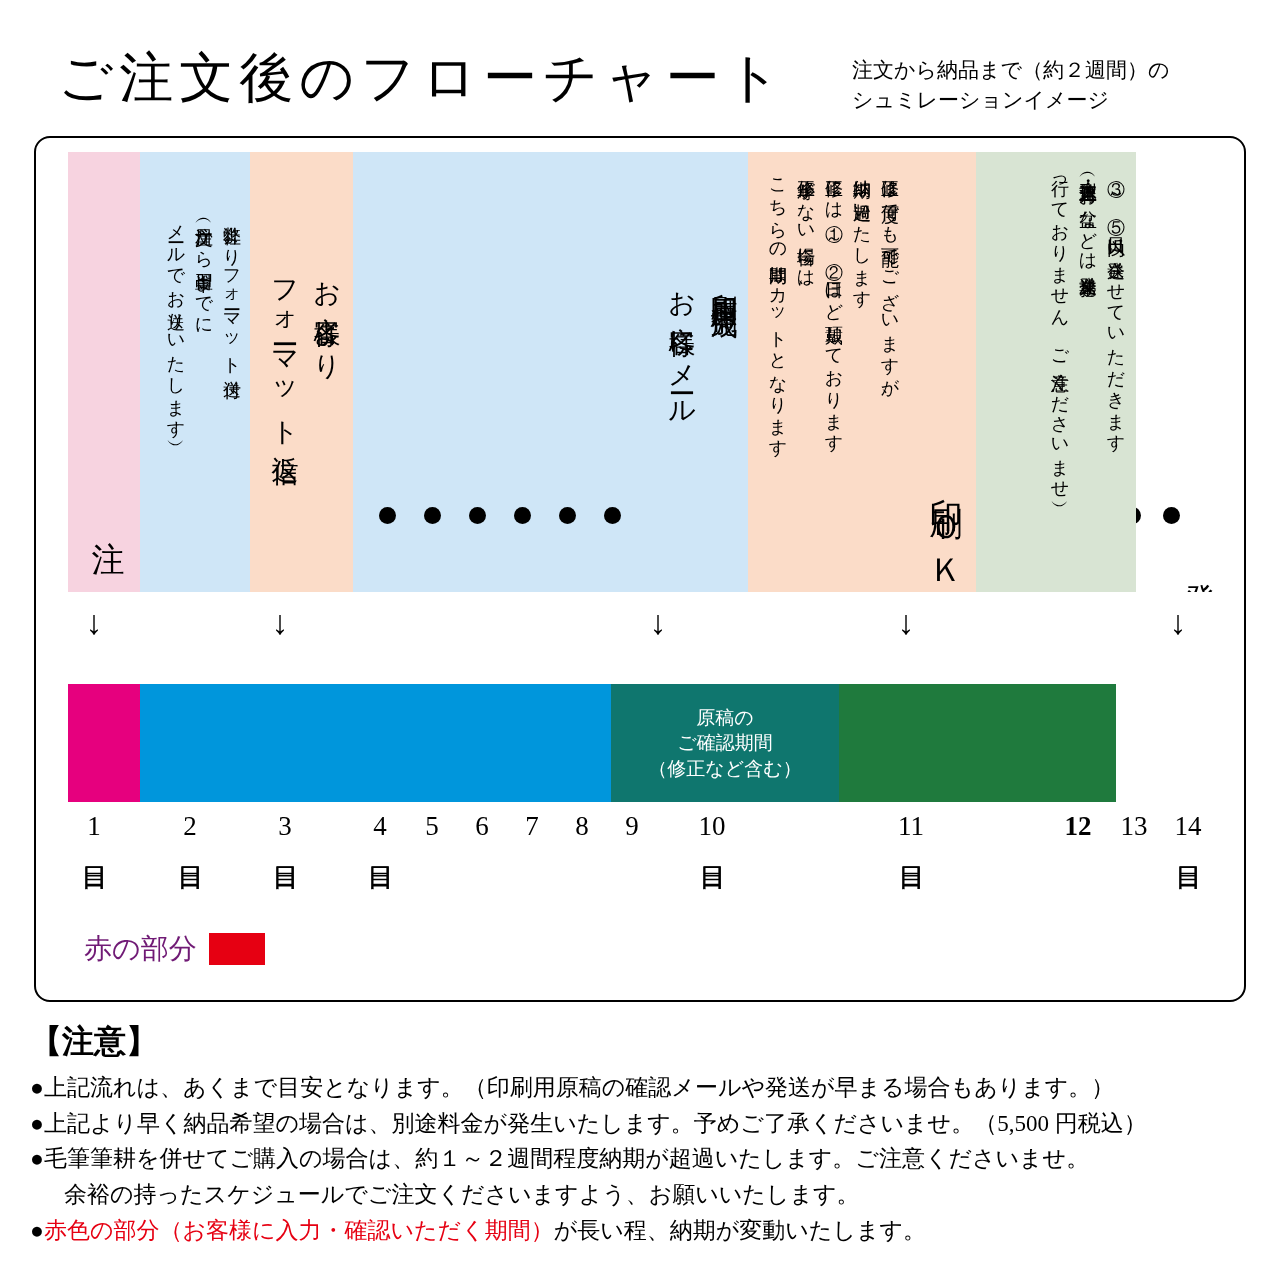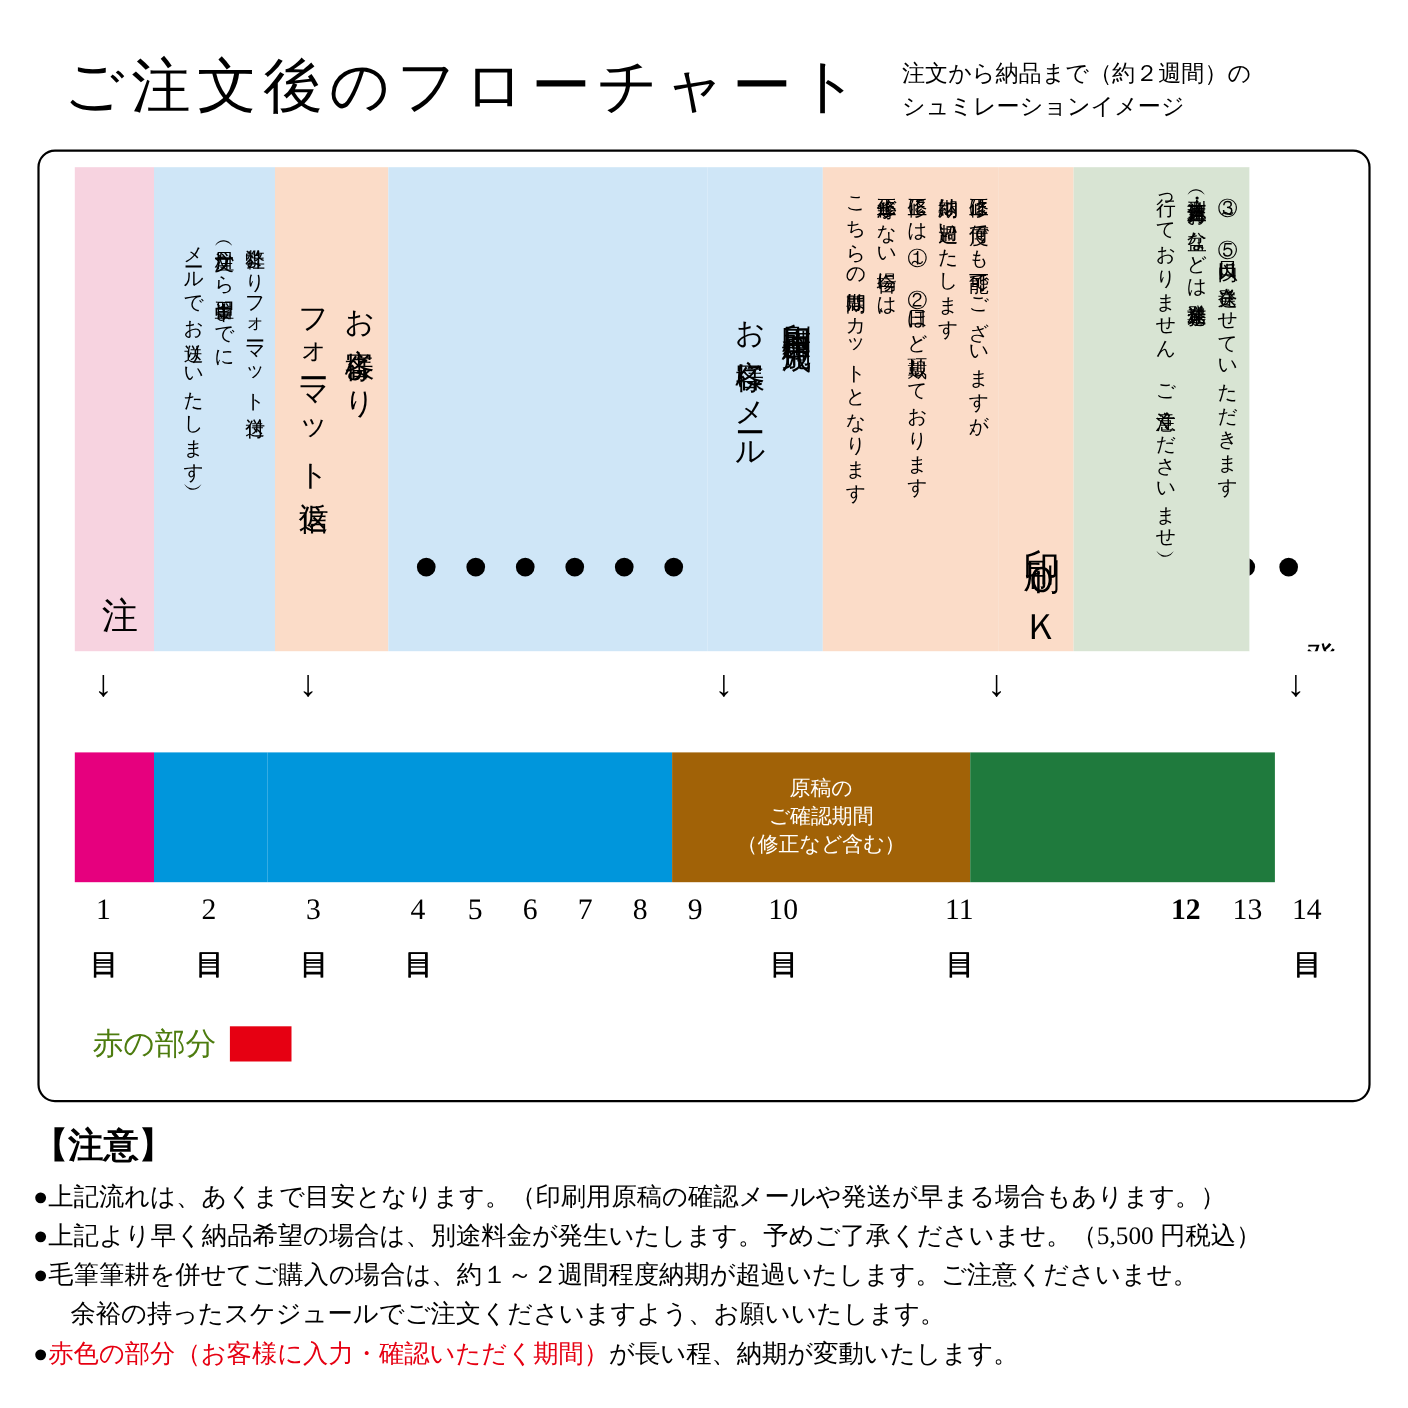--- a/index.html
+++ b/index.html
@@ -27,25 +27,25 @@
     position: absolute;
     left: 58px;
     top: 42px;
     font-size: 54px;
     letter-spacing: 6px;
     font-family: "Liberation Serif", serif;
     white-space: nowrap;
   }
   .sub-title {
     position: absolute;
-    left: 820px;
+    left: 852px;
     top: 55px;
     font-size: 21px;
     line-height: 1.45;
-    font-family: Liberation Mono, monospace;
+    font-family: Liberation Serif, serif;
     white-space: nowrap;
   }
 
   
   .panel {
     position: absolute;
     left: 34px;
     top: 136px;
     width: 1212px;
     height: 866px;
@@ -181,21 +181,21 @@
   .rednote {
     position: absolute;
     left: 84px;
     top: 930px;
     display: flex;
     align-items: center;
     font-family: "Liberation Serif", serif;
     font-size: 28px;
   }
   .rednote .red {
-    color: #4d7c0f;
+    color: #701a75;
   }
   .swatch {
     width: 56px;
     height: 32px;
     background: #e60012;
     display: inline-block;
     margin: 0 12px;
   }
 
   
@@ -298,21 +298,21 @@
   <div class="arrow" style="left:212px;">↓</div>
   <div class="arrow" style="left:590px;">↓</div>
   <div class="arrow" style="left:838px;">↓</div>
   <div class="arrow" style="left:1110px;">↓</div>
 </div>
 
 <div class="timeline">
   <div class="seg" style="width:72px;background:#e6007e;"></div>
   <div class="seg" style="width:103px;background:#0096dc;"></div>
   <div class="seg" style="width:368px;background:#0096dc;"></div>
-  <div class="seg" style="width:271px;background:#a16207;">
+  <div class="seg" style="width:228px;background:#0f766e;">
     <div>
       <div>原稿の</div>
       <div>ご確認期間</div>
       <div>（修正など含む）</div>
     </div>
   </div>
   <div class="seg" style="width:277px;background:#1f7a3d;"></div>
 </div>
 
 <div class="days">
@@ -344,21 +344,21 @@
   <div class="day" style="left:514px;">
     <div class="num">8</div>
   </div>
   <div class="day" style="left:564px;">
     <div class="num">9</div>
   </div>
   <div class="day" style="left:644px;">
     <div class="num">10</div>
     <div class="unit">日目</div>
   </div>
-  <div class="day" style="left:804px;">
+  <div class="day" style="left:843px;">
     <div class="num">11</div>
     <div class="unit">日目</div>
   </div>
   <div class="day" style="left:1010px;font-weight:bold;">
     <div class="num">12</div>
   </div>
   <div class="day" style="left:1066px;">
     <div class="num">13</div>
   </div>
   <div class="day" style="left:1120px;">

